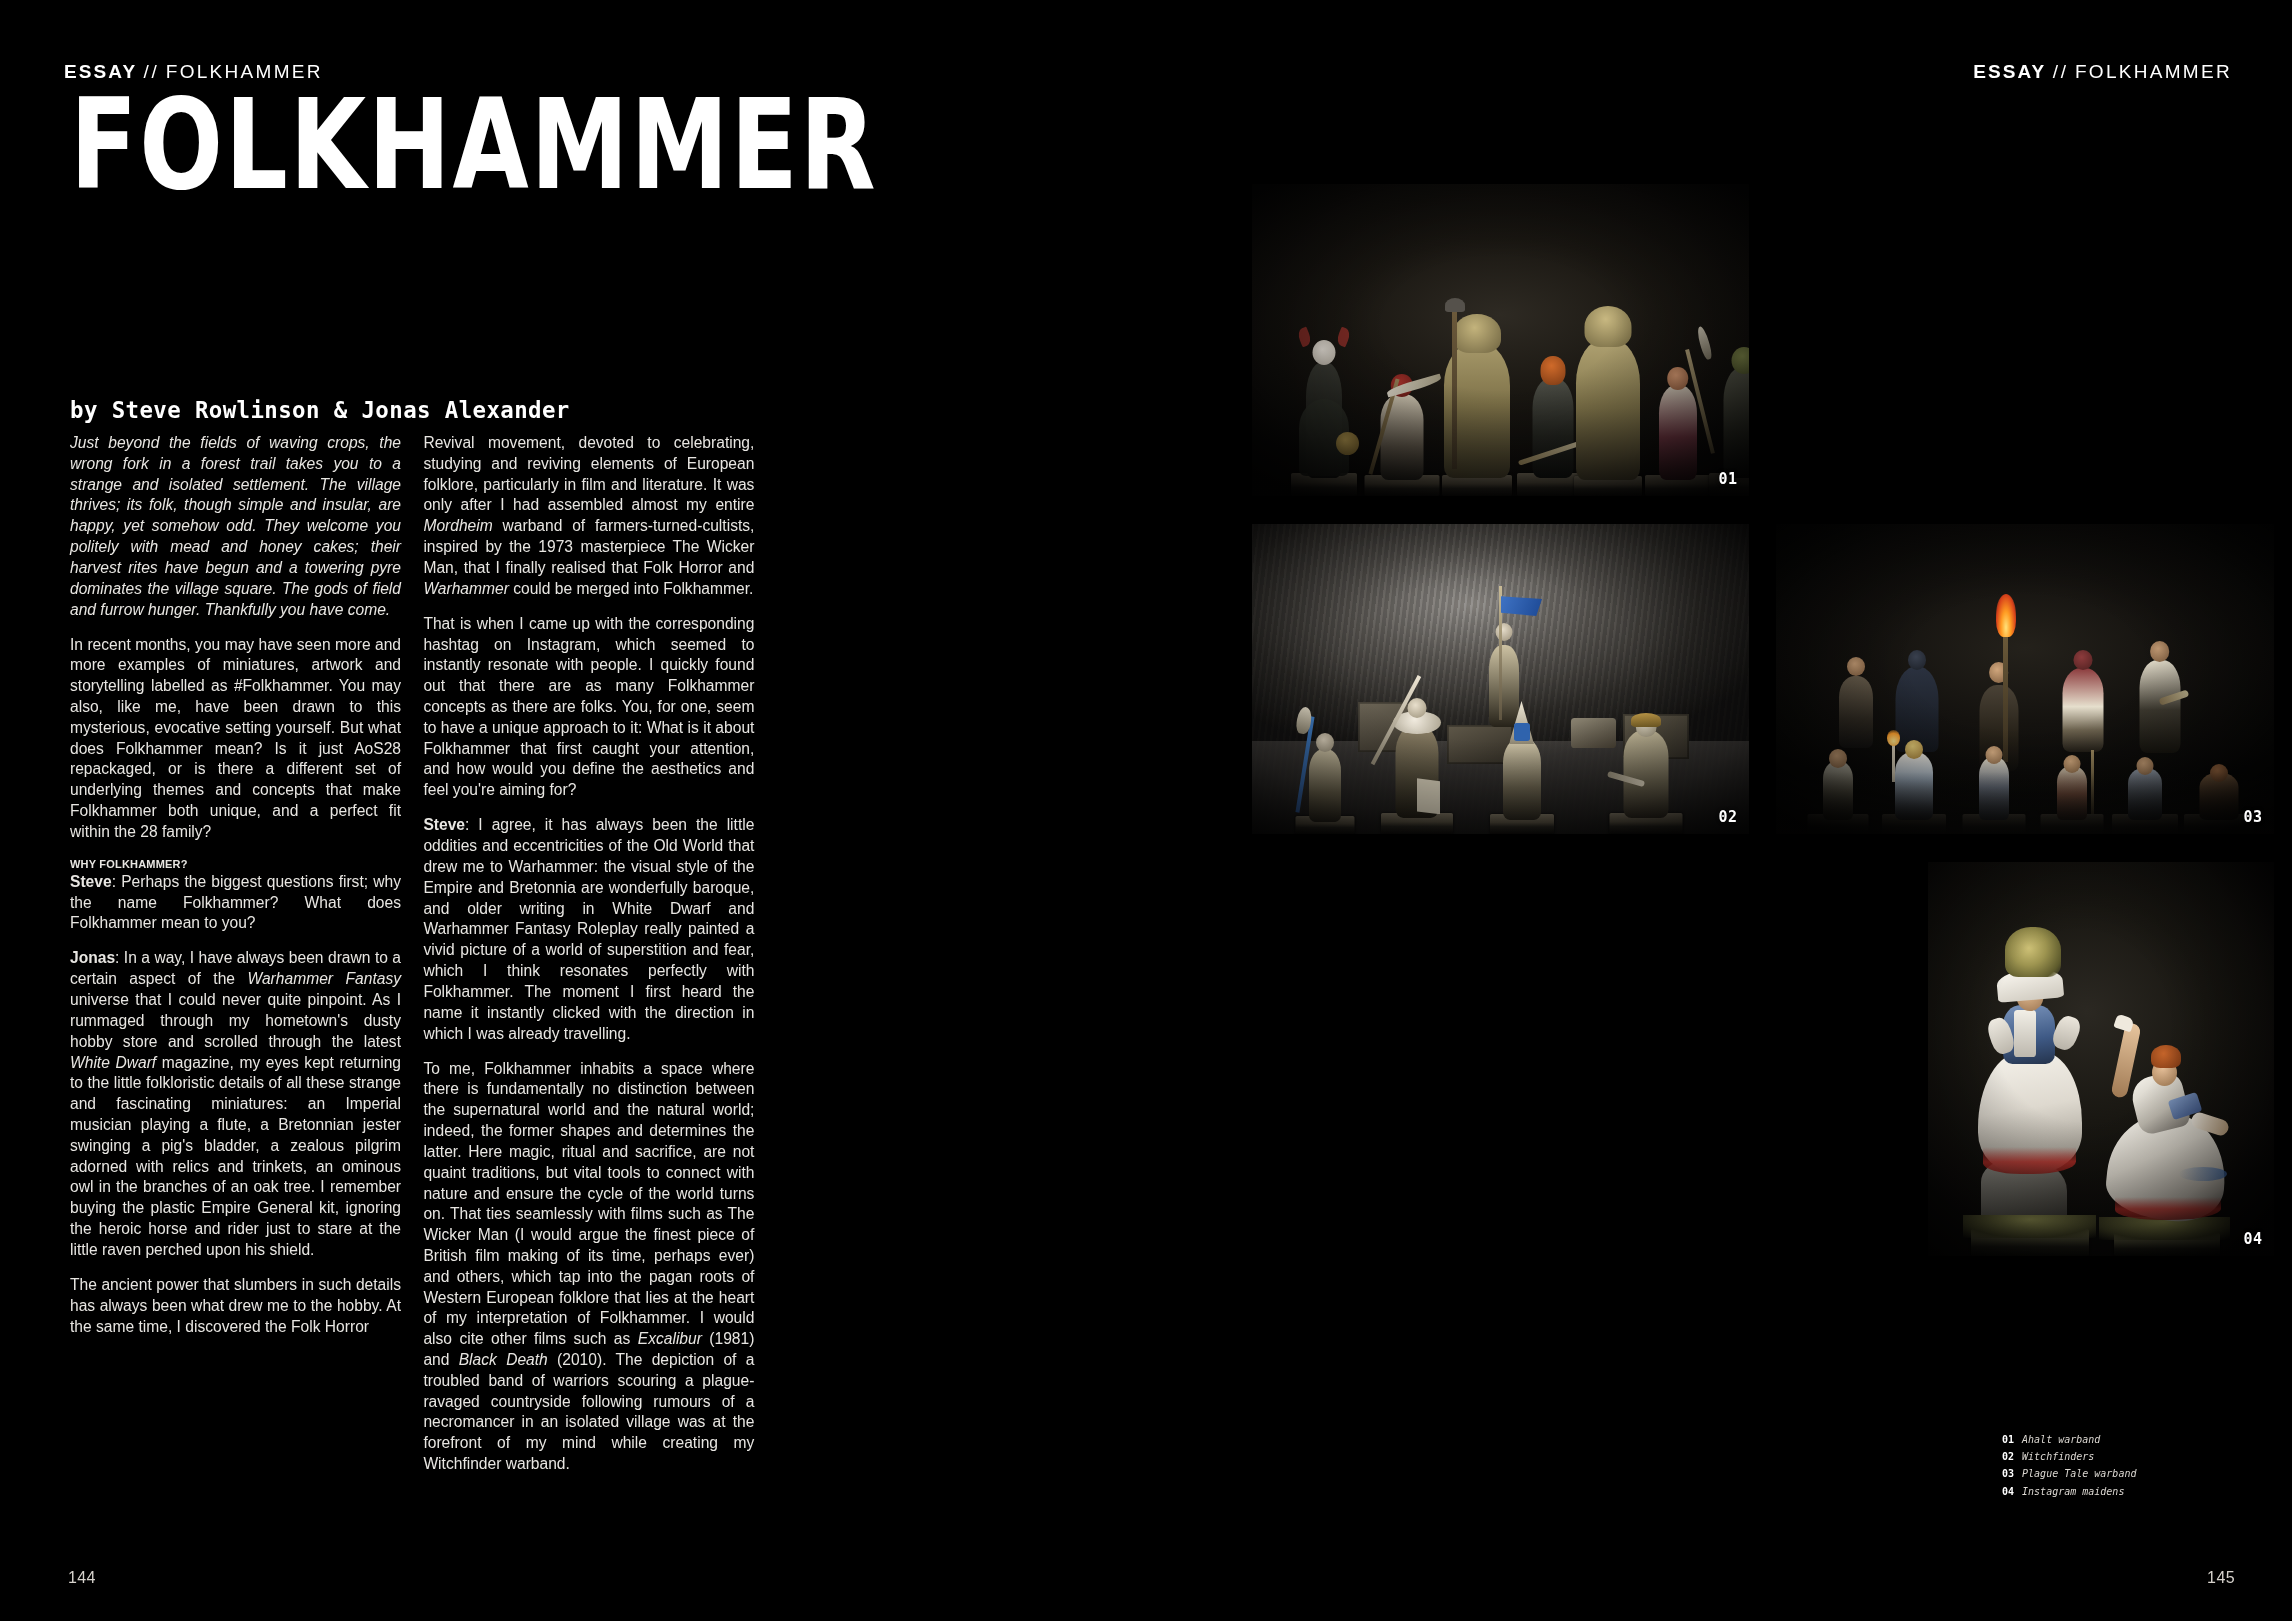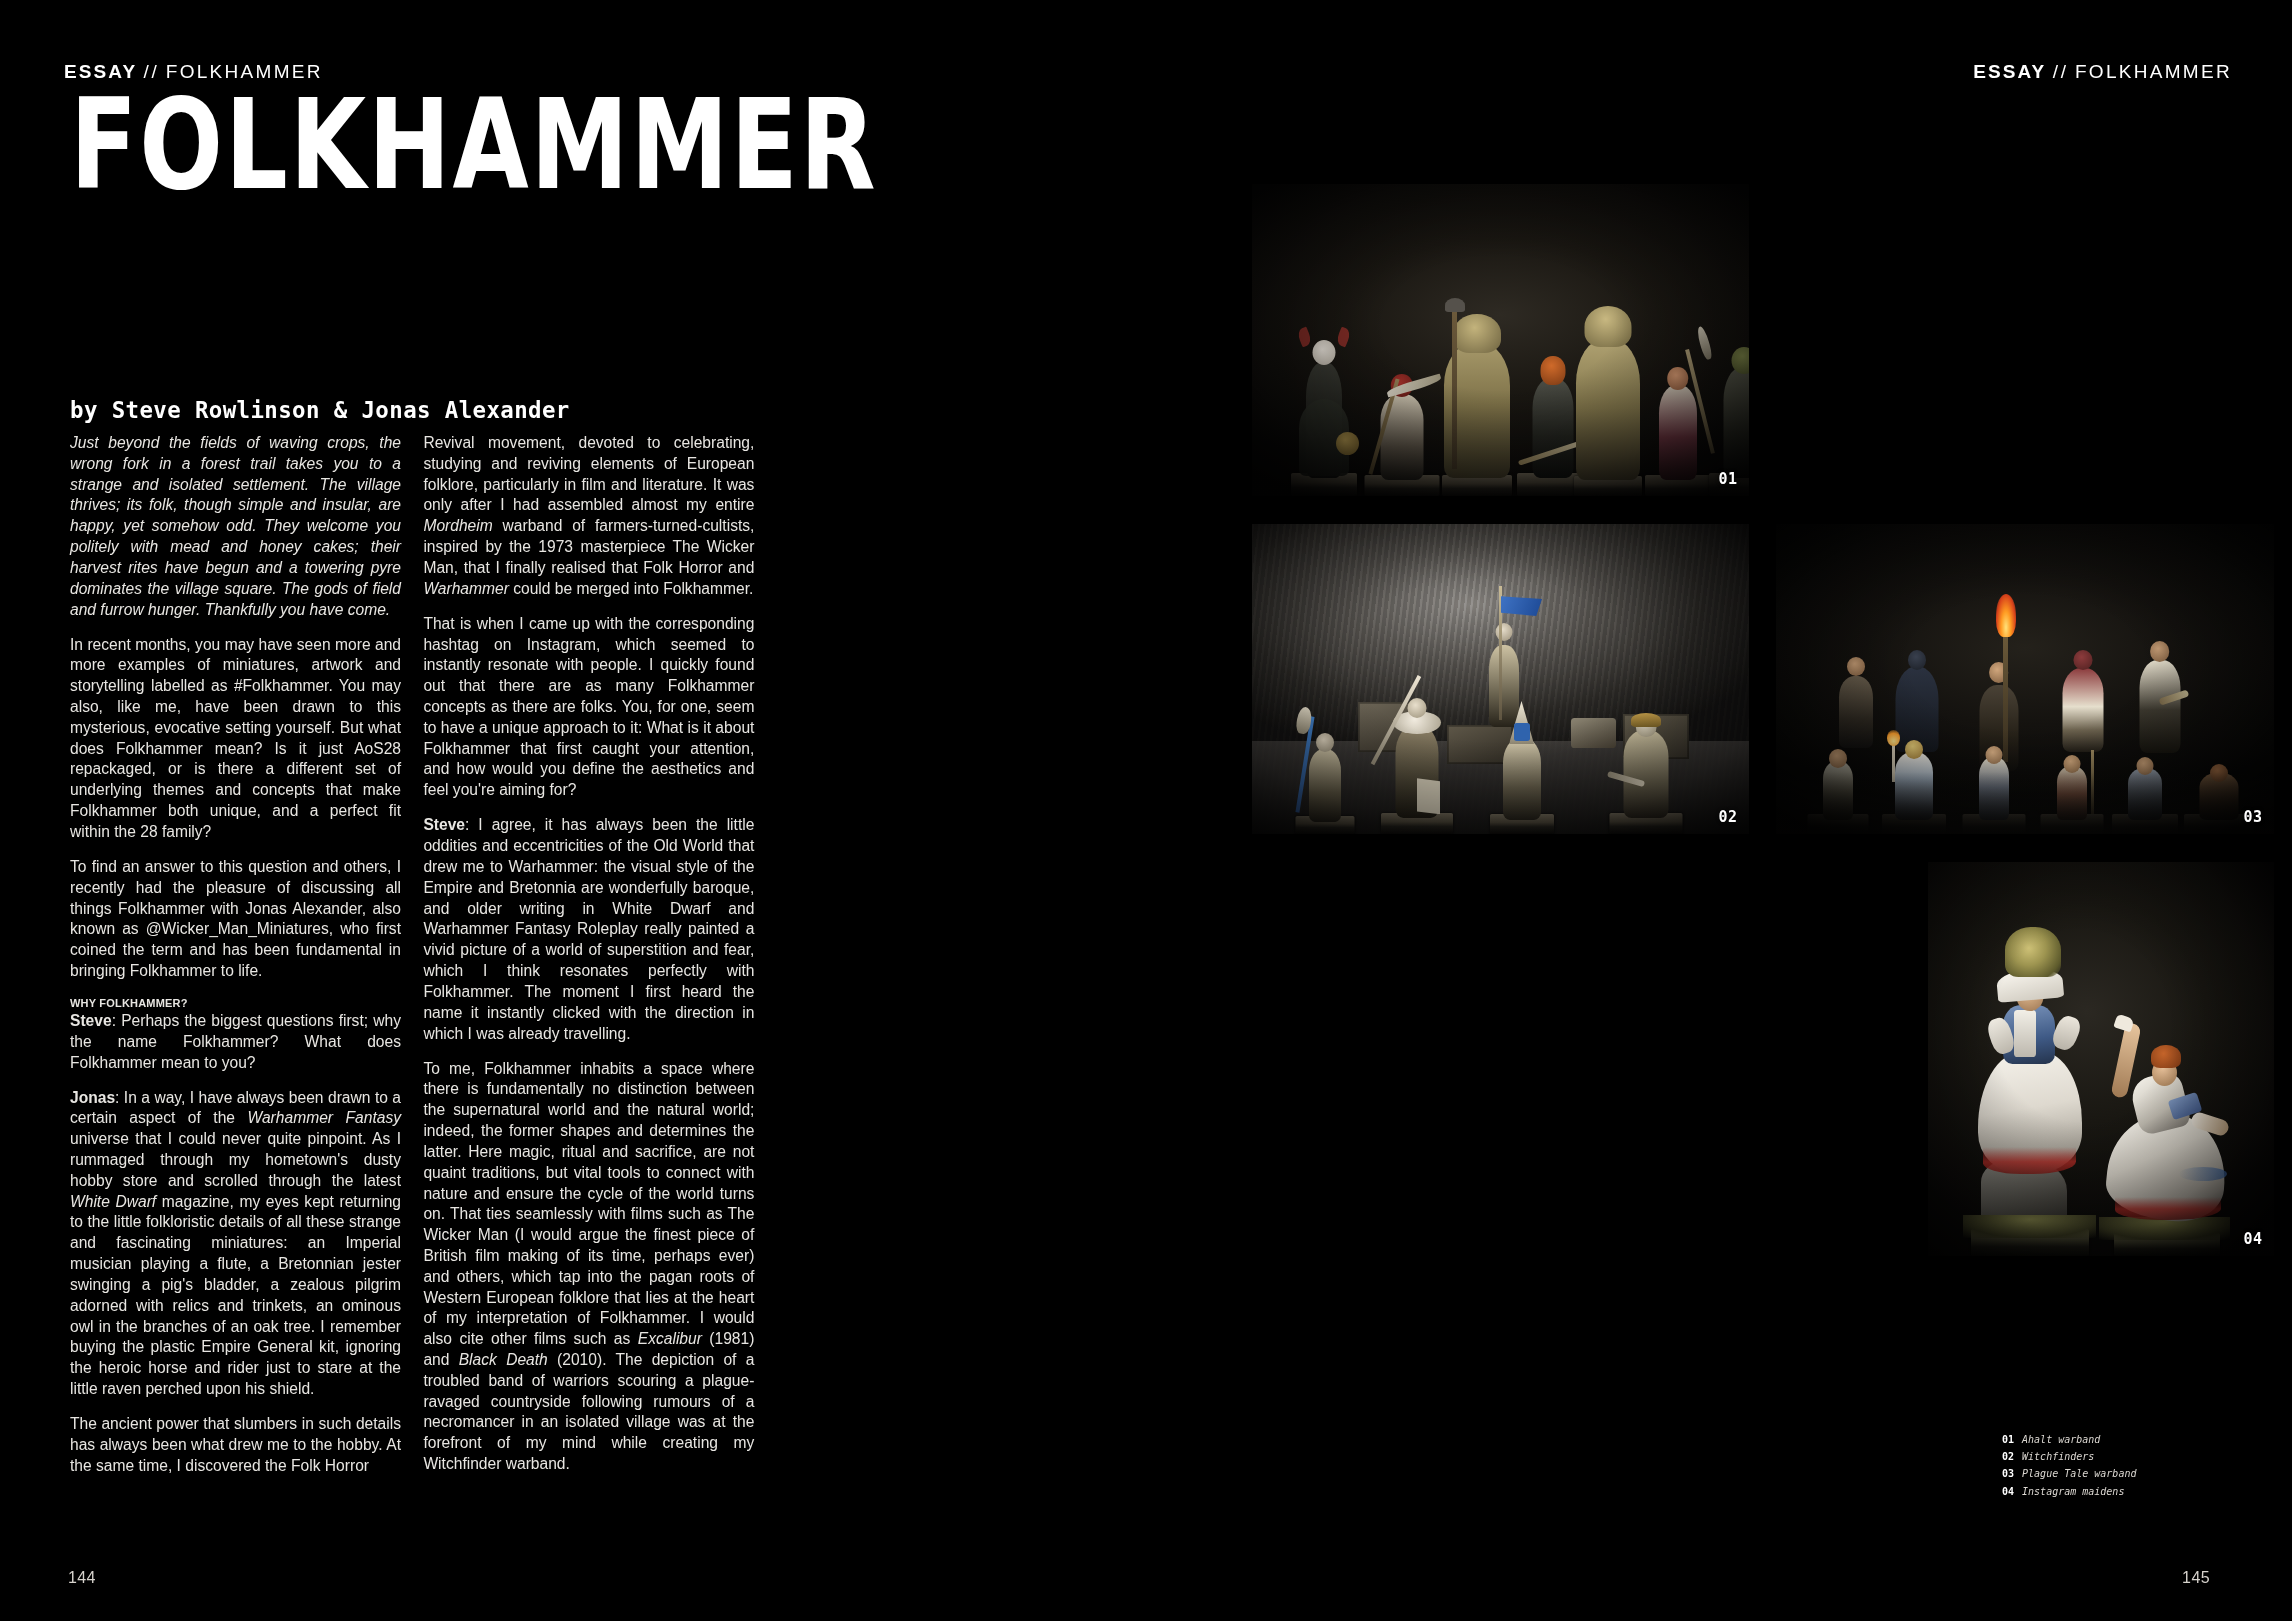--- a/index.html
+++ b/index.html
@@ -151,42 +151,41 @@
   }
   .captions .num { font-weight: 700; color: #fff; margin-right: 8px; }
   .captions .txt { font-style: italic; color: #ddd9d3; }
 
   
   .folio {
     position: absolute; bottom: 34px;
     font-size: 16px; color: #d6d2cc; letter-spacing: 0.4px;
   }
   .folio-left { left: 68px; }
-  .folio-right { right: 83px; }
+  .folio-right { right: 58px; }
 </style>
 </head>
 <body>
 
 <div class="spread">
 
   <div class="page page-left">
 
     <div class="eyebrow rh-left">
       <span>ESSAY</span><span class="slashes">//</span><span class="sect">FOLKHAMMER</span>
     </div>
 
     <div class="bigtitle">FOLKHAMMER</div>
 
     <div class="byline">by Steve Rowlinson &amp; Jonas Alexander</div>
 
     <div class="cols cols-left">
       <div class="col">
           <p class="standfirst">Just beyond the fields of waving crops, the wrong fork in a forest trail takes you to a strange and isolated settlement. The village thrives; its folk, though simple and insular, are happy, yet somehow odd. They welcome you politely with mead and honey cakes; their harvest rites have begun and a towering pyre dominates the village square. The gods of field and furrow hunger. Thankfully you have come.</p>
           <p>In recent months, you may have seen more and more examples of miniatures, artwork and storytelling labelled as #Folkhammer. You may also, like me, have been drawn to this mysterious, evocative setting yourself. But what does Folkhammer mean? Is it just AoS28 repackaged, or is there a different set of underlying themes and concepts that make Folkhammer both unique, and a perfect fit within the 28 family?</p>
-          <p>To find an answer to this question and others, I recently had the pleasure of discussing all things Folkhammer with Jonas Alexander, also known as @Wicker_Man_Miniatures, who first coined the term and has been fundamental in bringing Folkhammer to life.</p>
           <h4>WHY FOLKHAMMER?</h4>
           <p><b>Steve</b>: Perhaps the biggest questions first; why the name Folkhammer? What does Folkhammer mean to you?</p>
           <p><b>Jonas</b>: In a way, I have always been drawn to a certain aspect of the <i>Warhammer Fantasy</i> universe that I could never quite pinpoint. As I rummaged through my hometown's dusty hobby store and scrolled through the latest <i>White Dwarf</i> magazine, my eyes kept returning to the little folkloristic details of all these strange and fascinating miniatures: an Imperial musician playing a flute, a Bretonnian jester swinging a pig's bladder, a zealous pilgrim adorned with relics and trinkets, an ominous owl in the branches of an oak tree. I remember buying the plastic Empire General kit, ignoring the heroic horse and rider just to stare at the little raven perched upon his shield.</p>
           <p>The ancient power that slumbers in such details has always been what drew me to the hobby. At the same time, I discovered the Folk Horror</p>
         </div>
       <div class="col">
           <p>Revival movement, devoted to celebrating, studying and reviving elements of European folklore, particularly in film and literature. It was only after I had assembled almost my entire <i>Mordheim</i> warband of farmers-turned-cultists, inspired by the 1973 masterpiece The Wicker Man, that I finally realised that Folk Horror and <i>Warhammer</i> could be merged into Folkhammer.</p>
           <p>That is when I came up with the corresponding hashtag on Instagram, which seemed to instantly resonate with people. I quickly found out that there are as many Folkhammer concepts as there are folks. You, for one, seem to have a unique approach to it: What is it about Folkhammer that first caught your attention, and how would you define the aesthetics and feel you're aiming for?</p>
           <p><b>Steve</b>: I agree, it has always been the little oddities and eccentricities of the Old World that drew me to Warhammer: the visual style of the Empire and Bretonnia are wonderfully baroque, and older writing in White Dwarf and Warhammer Fantasy Roleplay really painted a vivid picture of a world of superstition and fear, which I think resonates perfectly with Folkhammer. The moment I first heard the name it instantly clicked with the direction in which I was already travelling.</p>
           <p>To me, Folkhammer inhabits a space where there is fundamentally no distinction between the supernatural world and the natural world; indeed, the former shapes and determines the latter. Here magic, ritual and sacrifice, are not quaint traditions, but vital tools to connect with nature and ensure the cycle of the world turns on. That ties seamlessly with films such as The Wicker Man (I would argue the finest piece of British film making of its time, perhaps ever) and others, which tap into the pagan roots of Western European folklore that lies at the heart of my interpretation of Folkhammer. I would also cite other films such as <i>Excalibur</i> (1981) and <i>Black Death</i> (2010). The depiction of a troubled band of warriors scouring a plague-ravaged countryside following rumours of a necromancer in an isolated village was at the forefront of my mind while creating my Witchfinder warband.</p>

